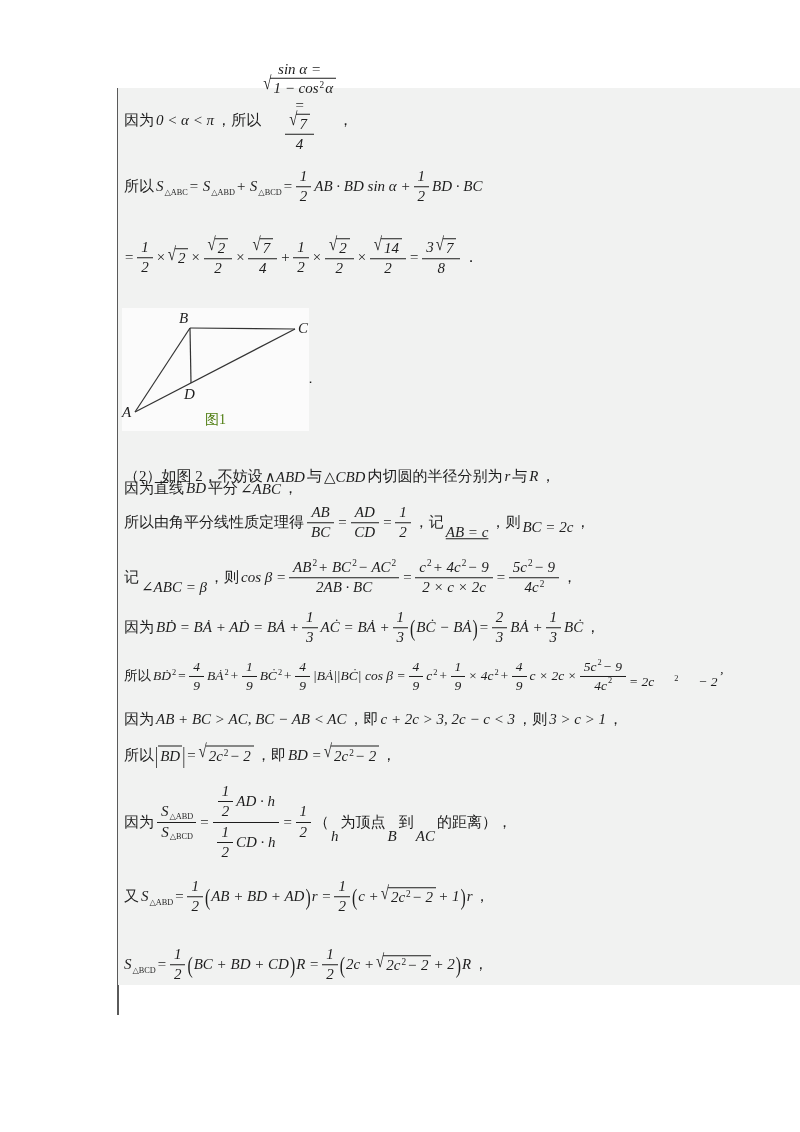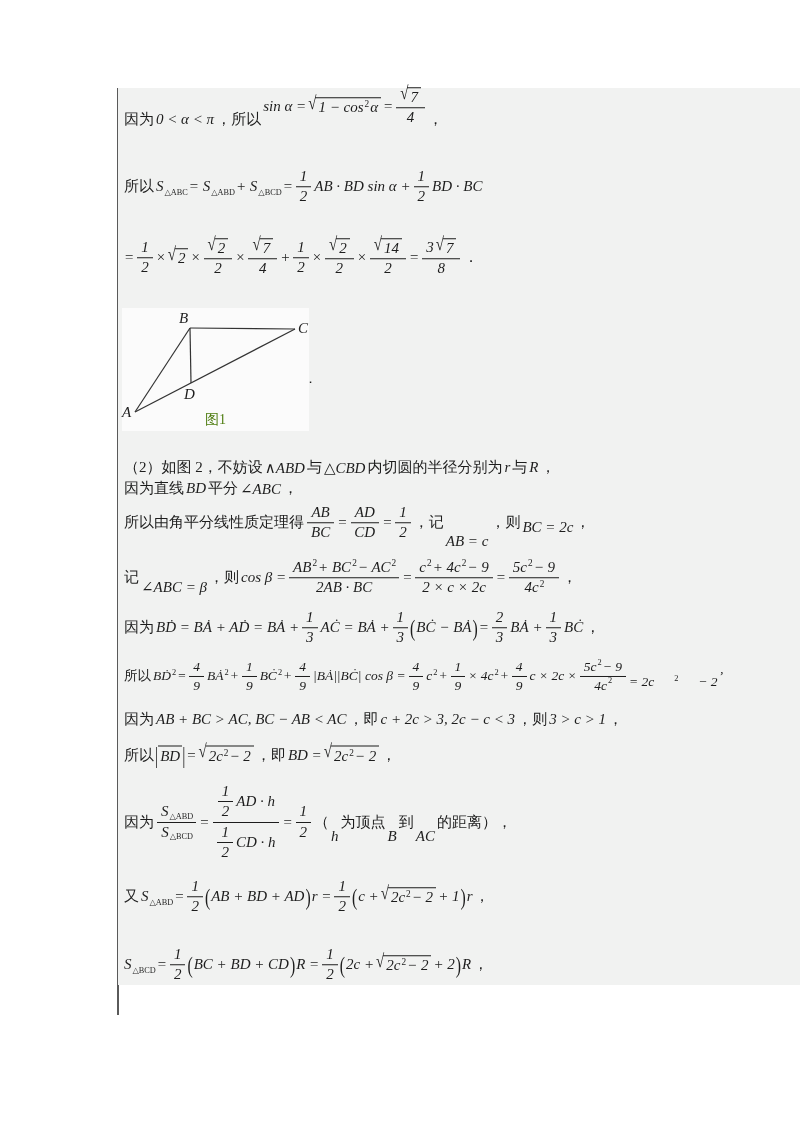--- a/index.html
+++ b/index.html
@@ -37,21 +37,21 @@
 <body>
 
 <div id="page">
   <div id="left-line"></div>
   <div id="content">
 
     <div class="line" style="top:32px">
         <span class="cjk">因为</span>
         <span class="mi">0 &lt; α &lt; π</span>
         <span class="cjk">，所以</span>
-        <span class="sh" style="top: -13px;">
+        <span class="sh" style="top: -13px; flex-direction: column;">
           <span class="mi">sin α = </span>
           <span class="sqrt">
             <span class="rad">√</span>
             <span class="vinc">
               <span class="mi">1 − cos</span>
               <span class="sup">2</span>
               <span class="mi"> α</span>
             </span>
           </span>
           <span class="mi"> = </span>
@@ -207,21 +207,21 @@
         <line x1="68" y1="20" x2="69" y2="75" stroke="#333" stroke-width="1.2"></line>
       </svg>
       <span class="figlabel" style="left:0px;top:96px">A</span>
       <span class="figlabel" style="left:57px;top:2px">B</span>
       <span class="figlabel" style="left:176px;top:12px">C</span>
       <span class="figlabel" style="left:62px;top:78px">D</span>
       <div id="fig-caption">图1</div>
     </div>
     <span id="fig-dot">．</span>
 
-    <div class="line" style="top:379px">
+    <div class="line" style="top:388px">
         <span class="cjk">（2）如图 2，不妨设</span>
         <span class="mi">∧ABD</span>
         <span class="cjk"> 与</span>
         <span class="mi">△CBD</span>
         <span class="cjk"> 内切圆的半径分别为</span>
         <span class="mi">r</span>
         <span class="cjk"> 与 </span>
         <span class="mi">R</span>
         <span class="cjk">，</span>
       </div>
@@ -254,21 +254,21 @@
         <span class="mi">= </span>
         <span class="frac">
           <span class="fn">
             <span class="mi">1</span>
           </span>
           <span class="fd">
             <span class="mi">2</span>
           </span>
         </span>
         <span class="cjk">，记 </span>
-        <span class="sh" style="top: 19px;">
+        <span class="sh" style="top: 10px; text-decoration: underline;">
           <span class="mi">AB = c</span>
         </span>
         <span class="cjk">，则 </span>
         <span class="sh" style="top: 5px;">
           <span class="mi">BC = 2c</span>
         </span>
         <span class="cjk">，</span>
       </div>
     <div class="line" style="top:490px">
         <span class="cjk">记 </span>

